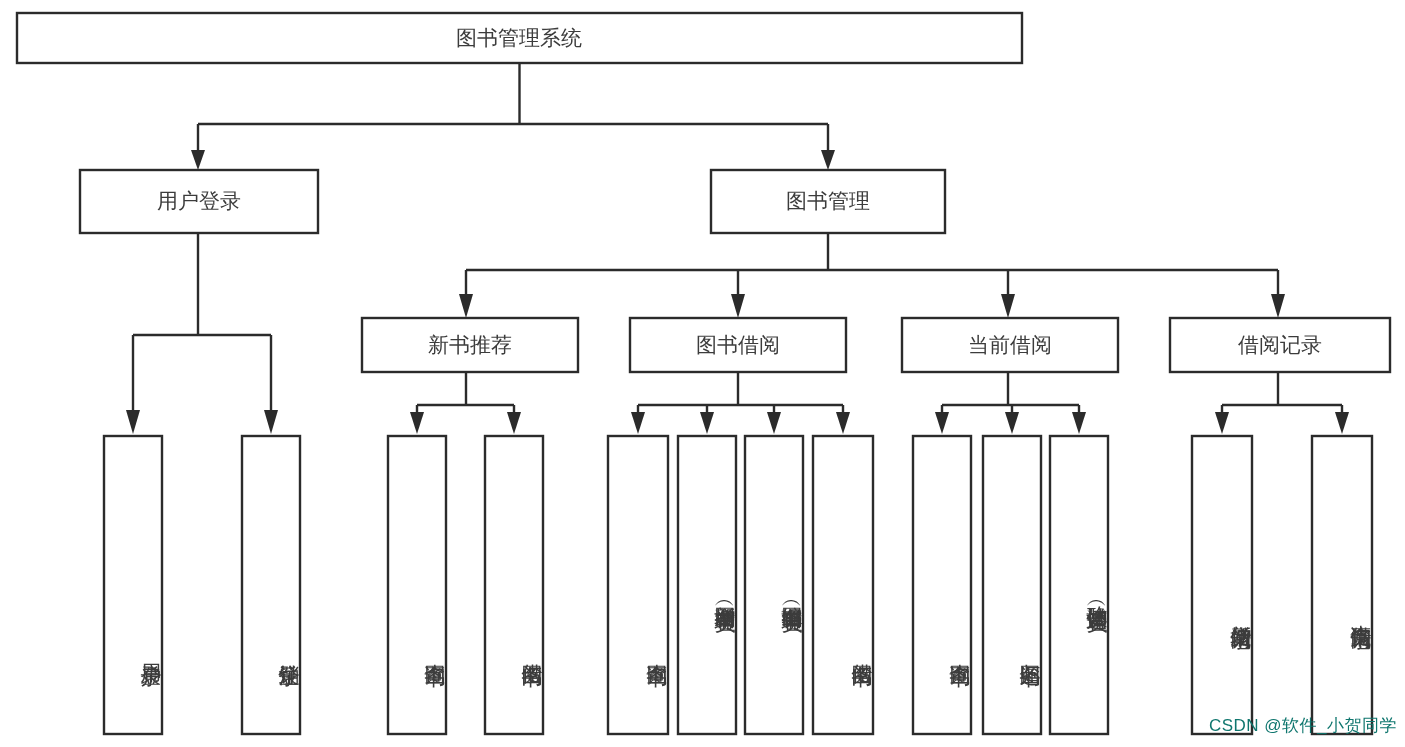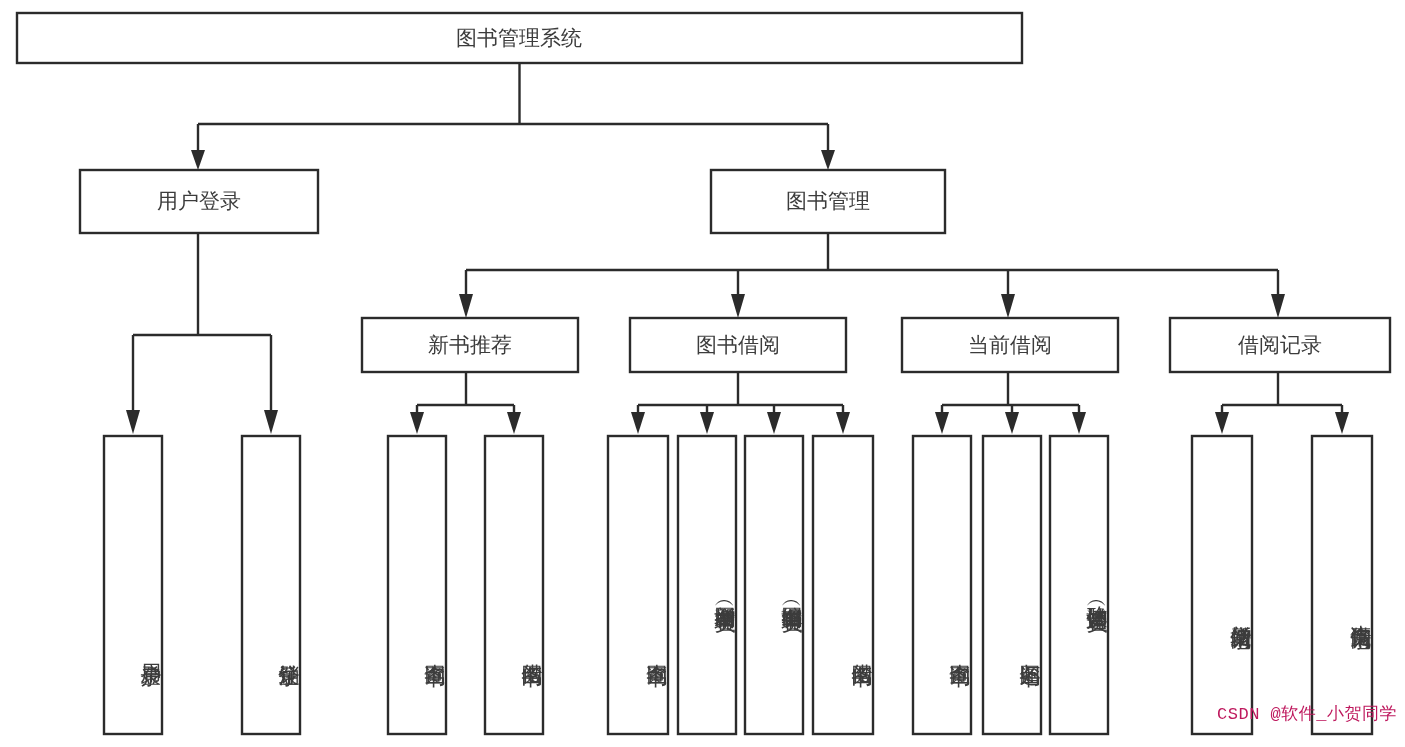--- a/index.html
+++ b/index.html
@@ -60,24 +60,24 @@
     font-size: 21px;
     line-height: 1.05;
     color: #3c3c3c;
     letter-spacing: 1px;
     pointer-events: none;
     text-align: center;
   }
   .watermark {
     position: absolute;
     right: 8px;
-    bottom: 22px;
-    font-family: Liberation Mono, monospace;
+    bottom: 10px;
+    font-family: Liberation Sans, sans-serif;
     font-size: 17px;
-    color: #be185d;
+    color: #0f766e;
     letter-spacing: 0.5px;
     white-space: nowrap;
   }
 </style>
 </head>
 <body>
 
 <div id="diagram-root">
 
   <svg class="flow" viewBox="0 0 1405 747">

